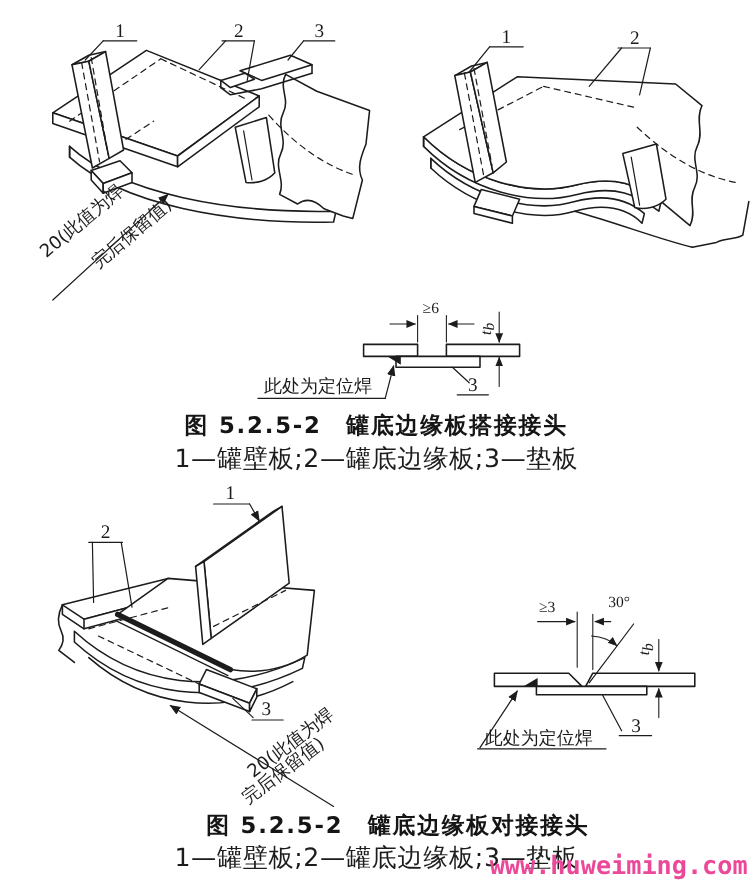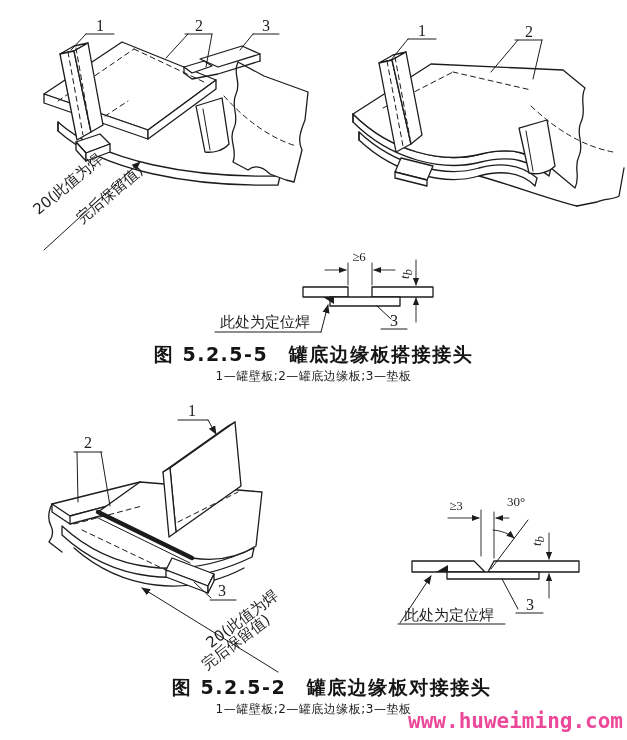--- a/index.html
+++ b/index.html
@@ -13,21 +13,21 @@
   .num{font-family:"Liberation Serif","DejaVu Serif",serif;font-size:16px;}
   .dimtxt{font-family:"Liberation Serif","DejaVu Serif",serif;font-size:13px;}
   .cjk{font-family:"DejaVu Sans","Liberation Sans",sans-serif;font-size:15px;}
   .tsym{font-family:"Liberation Serif","DejaVu Serif",serif;font-style:italic;font-size:13px;}
   .caption{
     position:absolute;left:0;width:100%;text-align:center;
     font-size:19px;font-weight:600;letter-spacing:1.5px;color:#151515;
   }
   .legend{
     position:absolute;left:0;width:100%;text-align:center;
-    font-size:12px;font-weight:400;letter-spacing:0.5px;color:#1c1c1c;
+    font-size:21px;font-weight:400;letter-spacing:0.5px;color:#1c1c1c;
   }
   .watermark{
     position:absolute;top:709px;right:4px;
     font-family:"DejaVu Sans Mono","Liberation Mono",monospace;
     font-size:21px;font-weight:700;
   }
   path,line,polyline{stroke-linecap:round;stroke-linejoin:round;}
 </style>
 </head>
 <body>
@@ -182,21 +182,21 @@
     <g>
       <text class="dimtxt" x="171" y="13" text-anchor="middle">≥6</text>
       <text transform="translate(221,26) rotate(-90)" text-anchor="middle">
         <tspan class="tsym">t</tspan><tspan class="tsym" font-size="10" dy="3">b</tspan>
       </text>
       <text class="cjk" x="32" y="79">此处为定位焊</text>
       <text class="num" x="206" y="78" text-anchor="middle">3</text>
     </g>
   </svg>
 
-  <div class="caption" style="top:342px;">图 5.2.5-5　罐底边缘板搭接接头</div>
+  <div class="caption" style="top:342px;">图 5.2.5-2　罐底边缘板搭接接头</div>
   <div class="legend" style="top:368px;">1—罐壁板;2—罐底边缘板;3—垫板</div>
 
   <svg style="left:22px;top:400px;" width="298" height="278" viewBox="0 0 298 278">
     <g fill="none" stroke="#1c1c1c" stroke-width="1.3">
       <g>
         <path fill="#fff" d="M40,126 C90,172 160,182 232,148 L230,157 C160,191 90,181 40,135 Z"></path>
         <path d="M52,148 C100,190 165,198 222,168"></path>
         <path d="M30,104 Q24,116 29,126 Q33,134 27,142 L40,152"></path>
       </g>
       <g>

